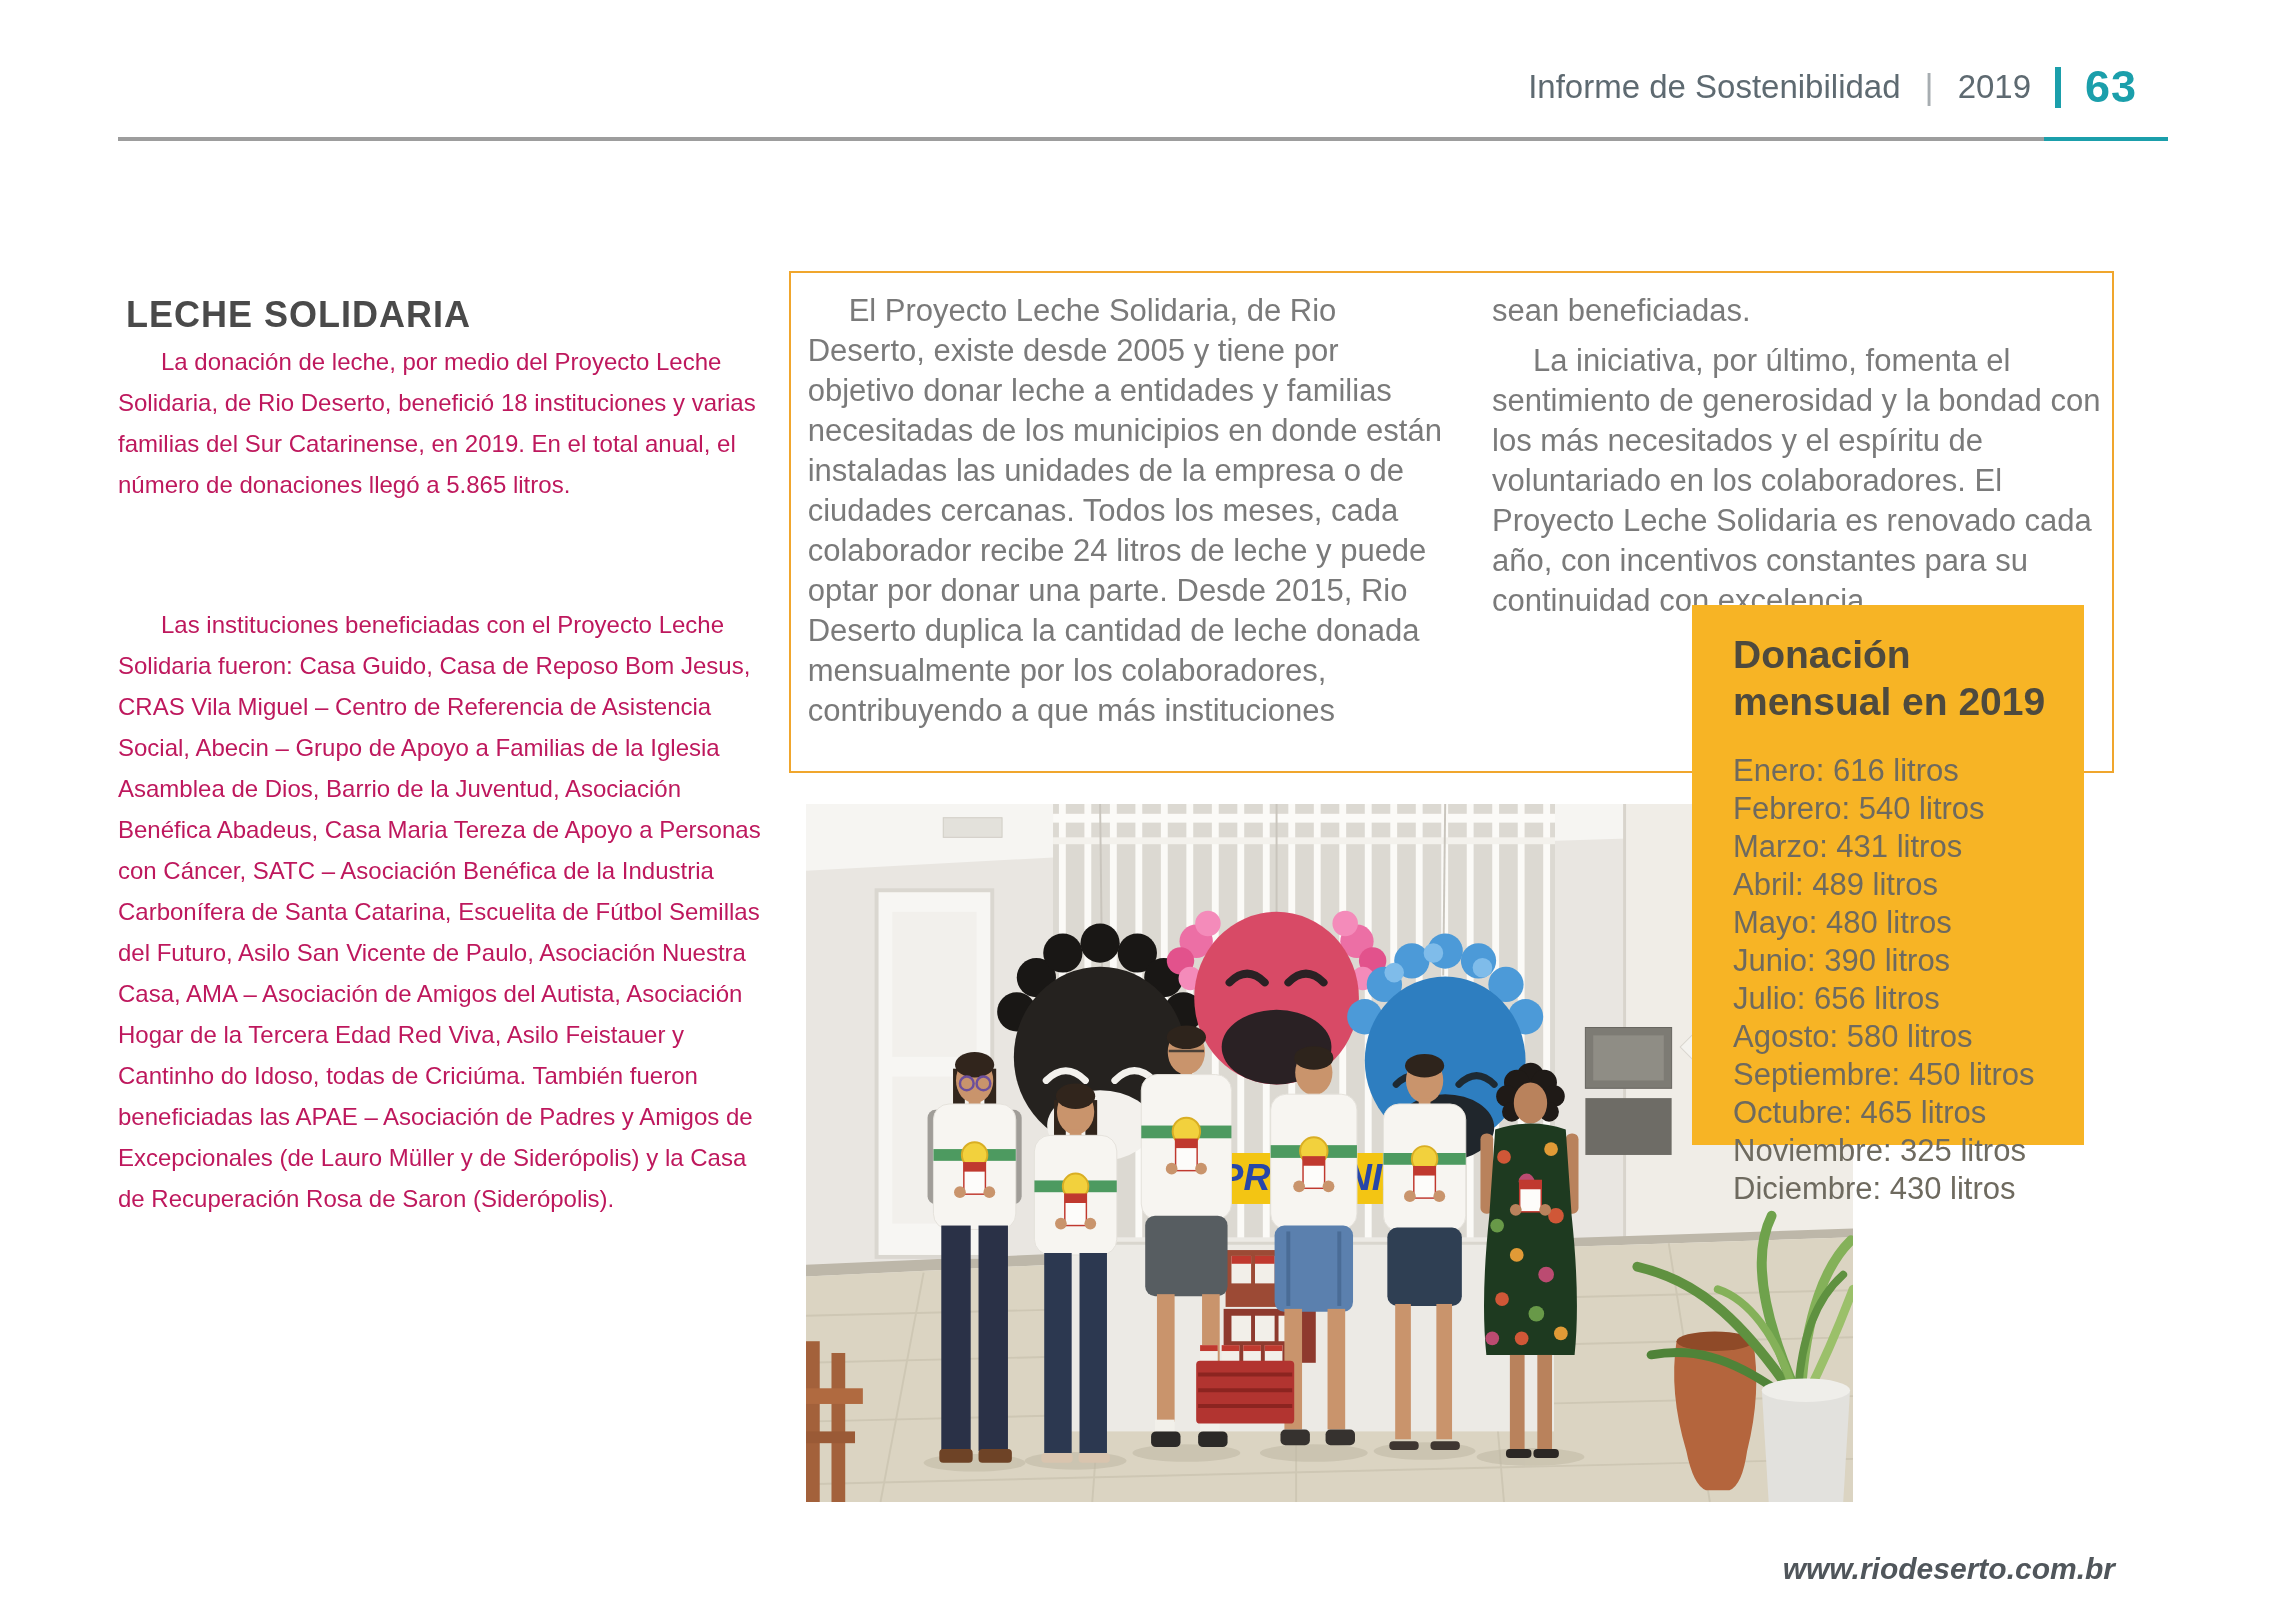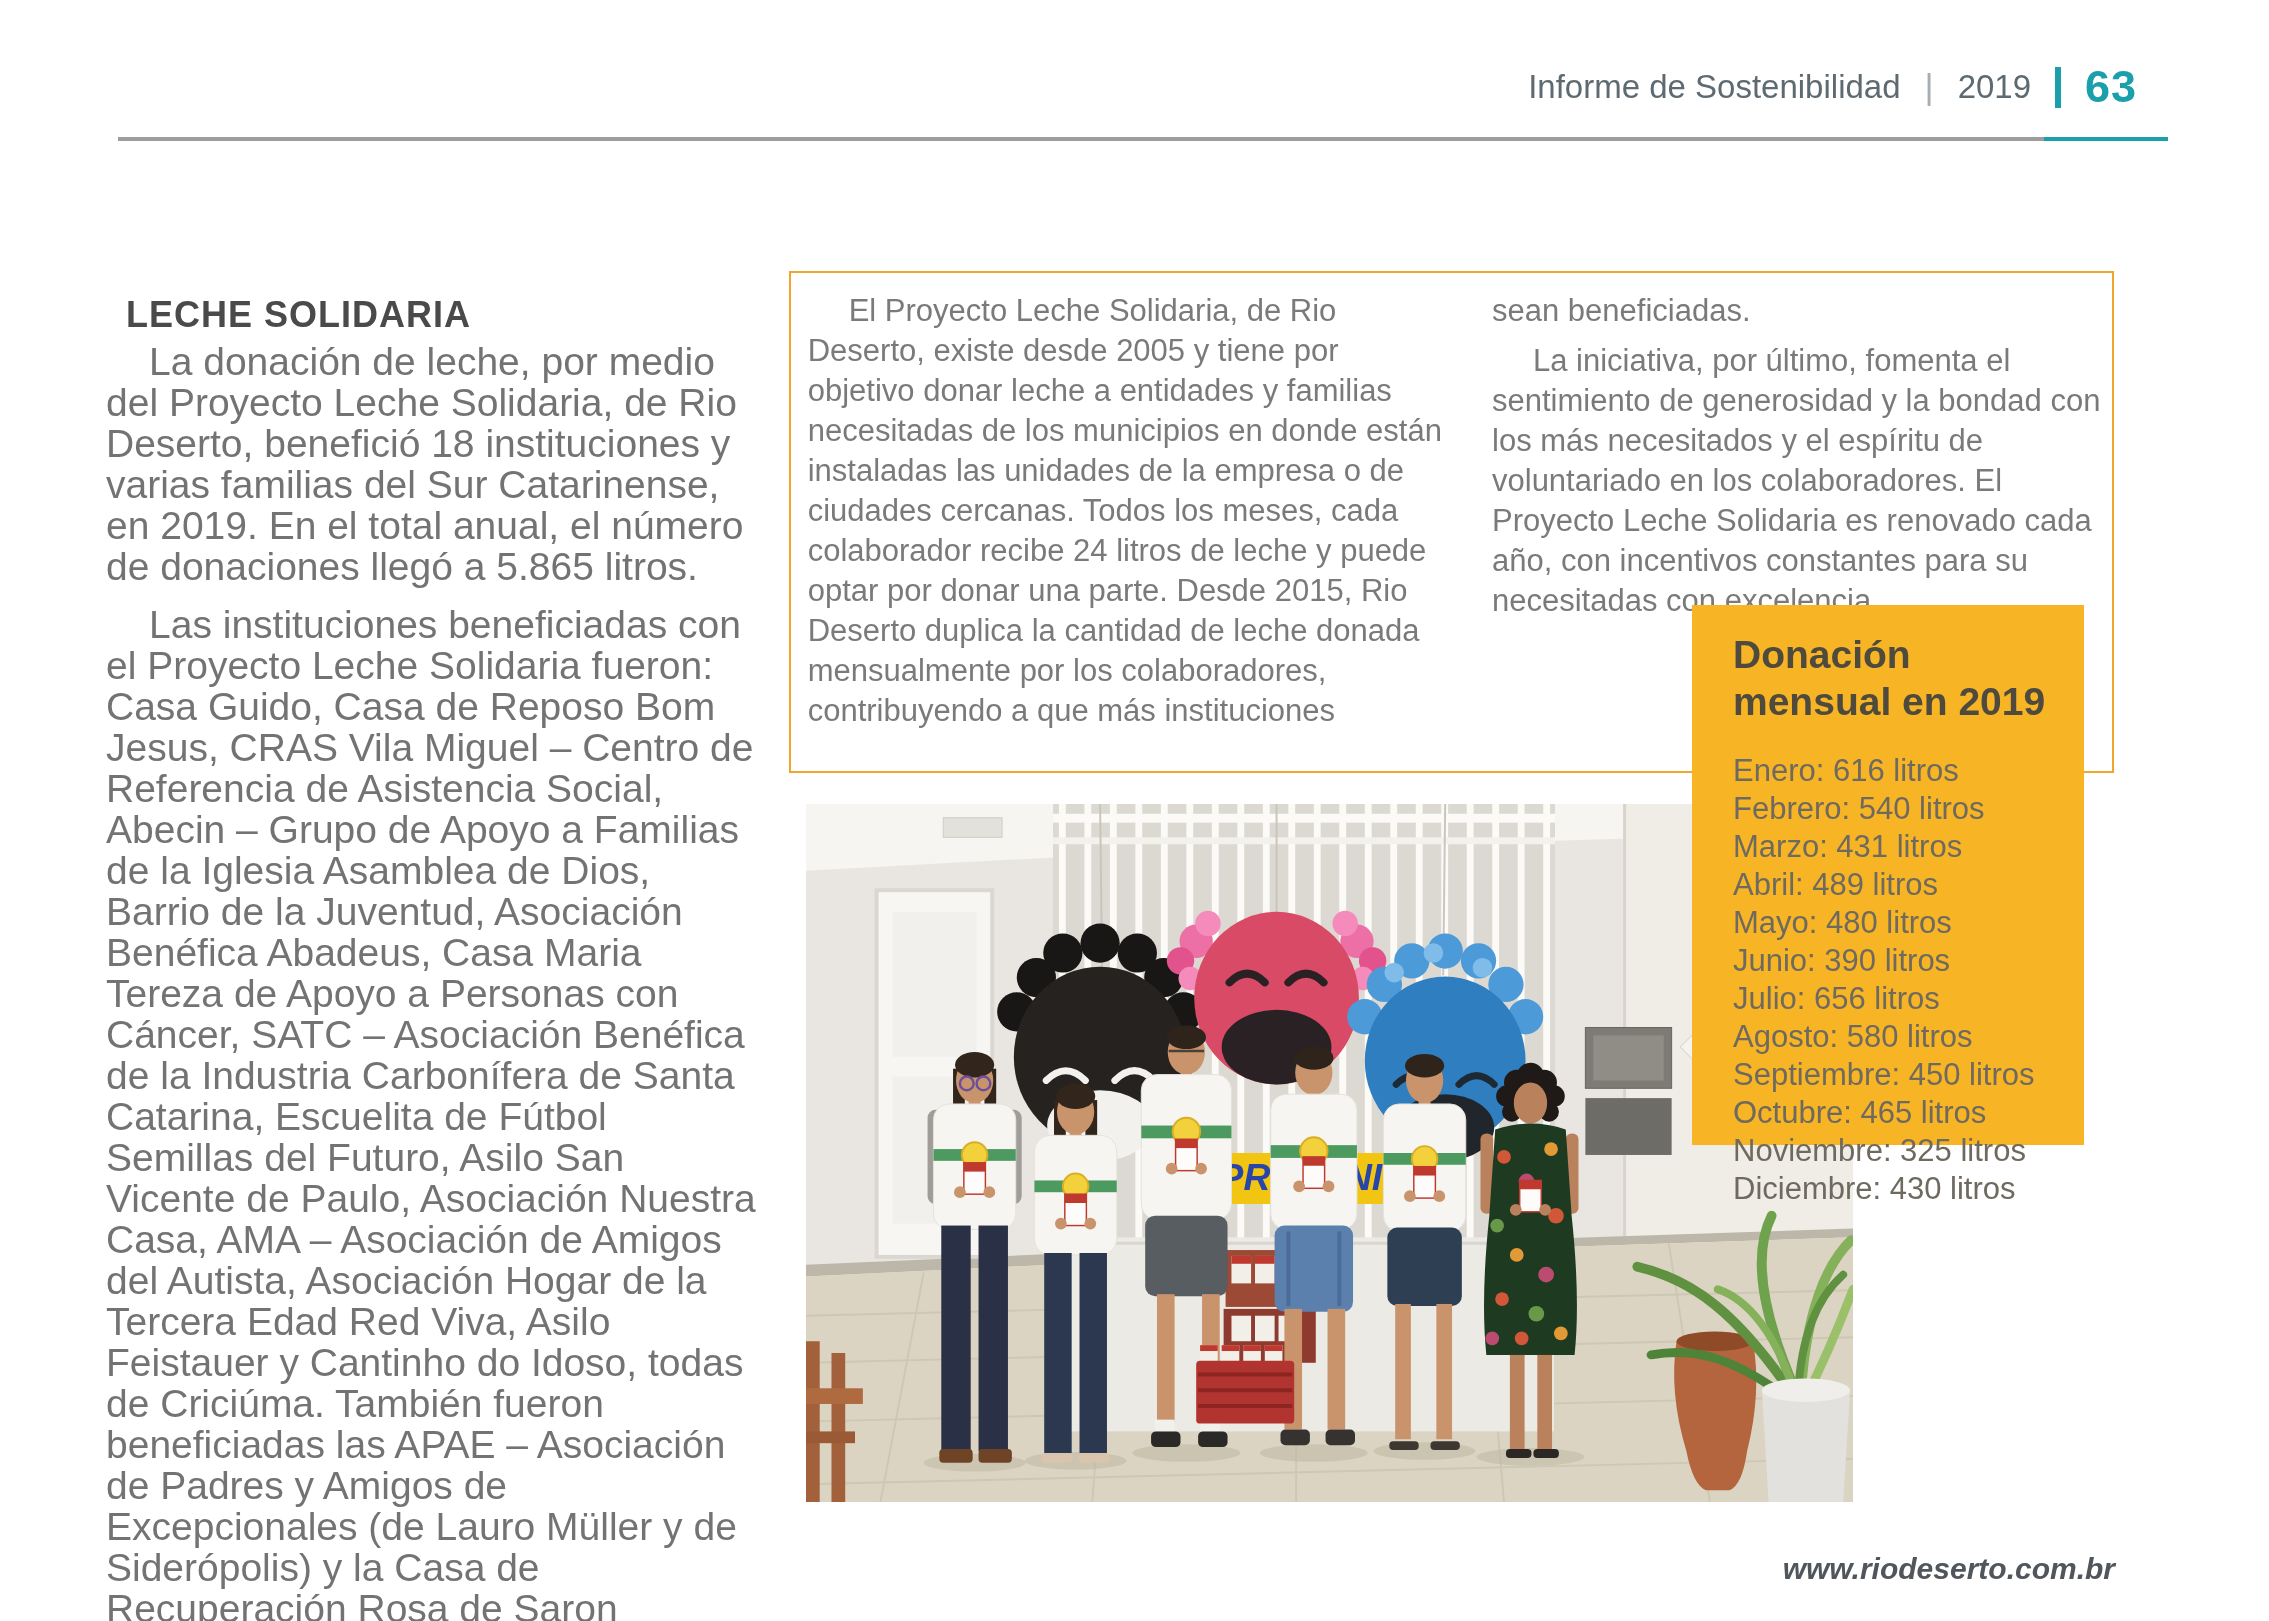--- a/index.html
+++ b/index.html
@@ -11,22 +11,22 @@
                gap:24px;color:#5E6A71;font-size:33px;}
   .hsep{color:#A7ADB1;font-weight:300;font-size:35px;}
   .hbar{width:5.9px;height:41px;background:#1B9FAB;}
   .hpage{color:#1B9FAB;font-weight:bold;font-size:45px;letter-spacing:1px;}
   .rule{position:absolute;left:118px;top:137px;width:1926px;height:3.9px;background:#9D9D9D;}
   .rule-teal{position:absolute;left:2044px;top:137px;width:124px;height:3.9px;background:#1B9FAB;}
 
   
   .heading{position:absolute;left:118px;top:286px;margin:8px;font-size:36px;font-weight:bold;
            color:#4A4A4A;letter-spacing:1px;}
-  .body-par{position:absolute;left:106px;width:655px;margin:0;color:#737373;
-            font-size:39px;line-height:41px;text-indent:43px;}
+  .body-par{position:absolute;left:118px;width:655px;margin:0;color:#be185d;
+            font-size:24px;line-height:41px;text-indent:43px;}
   .p1{top:341px;}
   .p2{top:604px;}
 
   
   .hbox{position:absolute;left:789px;top:271px;width:1325px;height:502px;
         border:2.9px solid #F0A62D;background:#ffffff;box-sizing:border-box;}
   .hbox p{margin:0;color:#7A7A7A;font-size:31px;line-height:40px;text-indent:41px;}
   .hb-col1{position:absolute;left:16.7px;top:17.6px;width:635px;}
   .hb-col2{position:absolute;left:701px;top:17.6px;width:610px;}
   .noindent{text-indent:0 !important;}
@@ -64,21 +64,21 @@
   <div class="rule-teal"></div>
 
   <h2 class="heading">LECHE SOLIDARIA</h2>
   <p class="body-par p1">La donación de leche, por medio del Proyecto Leche Solidaria, de Rio Deserto, benefició 18 instituciones y varias familias del Sur Catarinense, en 2019. En el total anual, el número de donaciones llegó a 5.865 litros.</p>
   <p class="body-par p2">Las instituciones beneficiadas con el Proyecto Leche Solidaria fueron: Casa Guido, Casa de Reposo Bom Jesus, CRAS Vila Miguel – Centro de Referencia de Asistencia Social, Abecin – Grupo de Apoyo a Familias de la Iglesia Asamblea de Dios, Barrio de la Juventud, Asociación Benéfica Abadeus, Casa Maria Tereza de Apoyo a Personas con Cáncer, SATC – Asociación Benéfica de la Industria Carbonífera de Santa Catarina, Escuelita de Fútbol Semillas del Futuro, Asilo San Vicente de Paulo, Asociación Nuestra Casa, AMA – Asociación de Amigos del Autista, Asociación Hogar de la Tercera Edad Red Viva, Asilo Feistauer y Cantinho do Idoso, todas de Criciúma. También fueron beneficiadas las APAE – Asociación de Padres y Amigos de Excepcionales (de Lauro Müller y de Siderópolis) y la Casa de Recuperación Rosa de Saron (Siderópolis).</p>
 
   <section class="hbox">
     <p class="hb-col1">El Proyecto Leche Solidaria, de Rio Deserto, existe desde 2005 y tiene por objetivo donar leche a entidades y familias necesitadas de los municipios en donde están instaladas las unidades de la empresa o de ciudades cercanas. Todos los meses, cada colaborador recibe 24 litros de leche y puede optar por donar una parte. Desde 2015, Rio Deserto duplica la cantidad de leche donada mensualmente por los colaboradores, contribuyendo a que más instituciones</p>
     <div class="hb-col2">
       <p class="noindent">sean beneficiadas.</p>
-      <p class="par2">La iniciativa, por último, fomenta el sentimiento de generosidad y la bondad con los más necesitados y el espíritu de voluntariado en los colaboradores. El Proyecto Leche Solidaria es renovado cada año, con incentivos constantes para su necesitadas con excelencia.</p>
+      <p class="par2">La iniciativa, por último, fomenta el sentimiento de generosidad y la bondad con los más necesitados y el espíritu de voluntariado en los colaboradores. El Proyecto Leche Solidaria es renovado cada año, con incentivos constantes para su continuidad con excelencia.</p>
     </div>
   </section>
 
   <aside class="donation">
     <h3 class="donation-title">
       <span>Donación</span><br>
       <span>mensual en 2019</span>
     </h3>
     <ul class="donation-list">
       <li>Enero: 616 litros</li>

